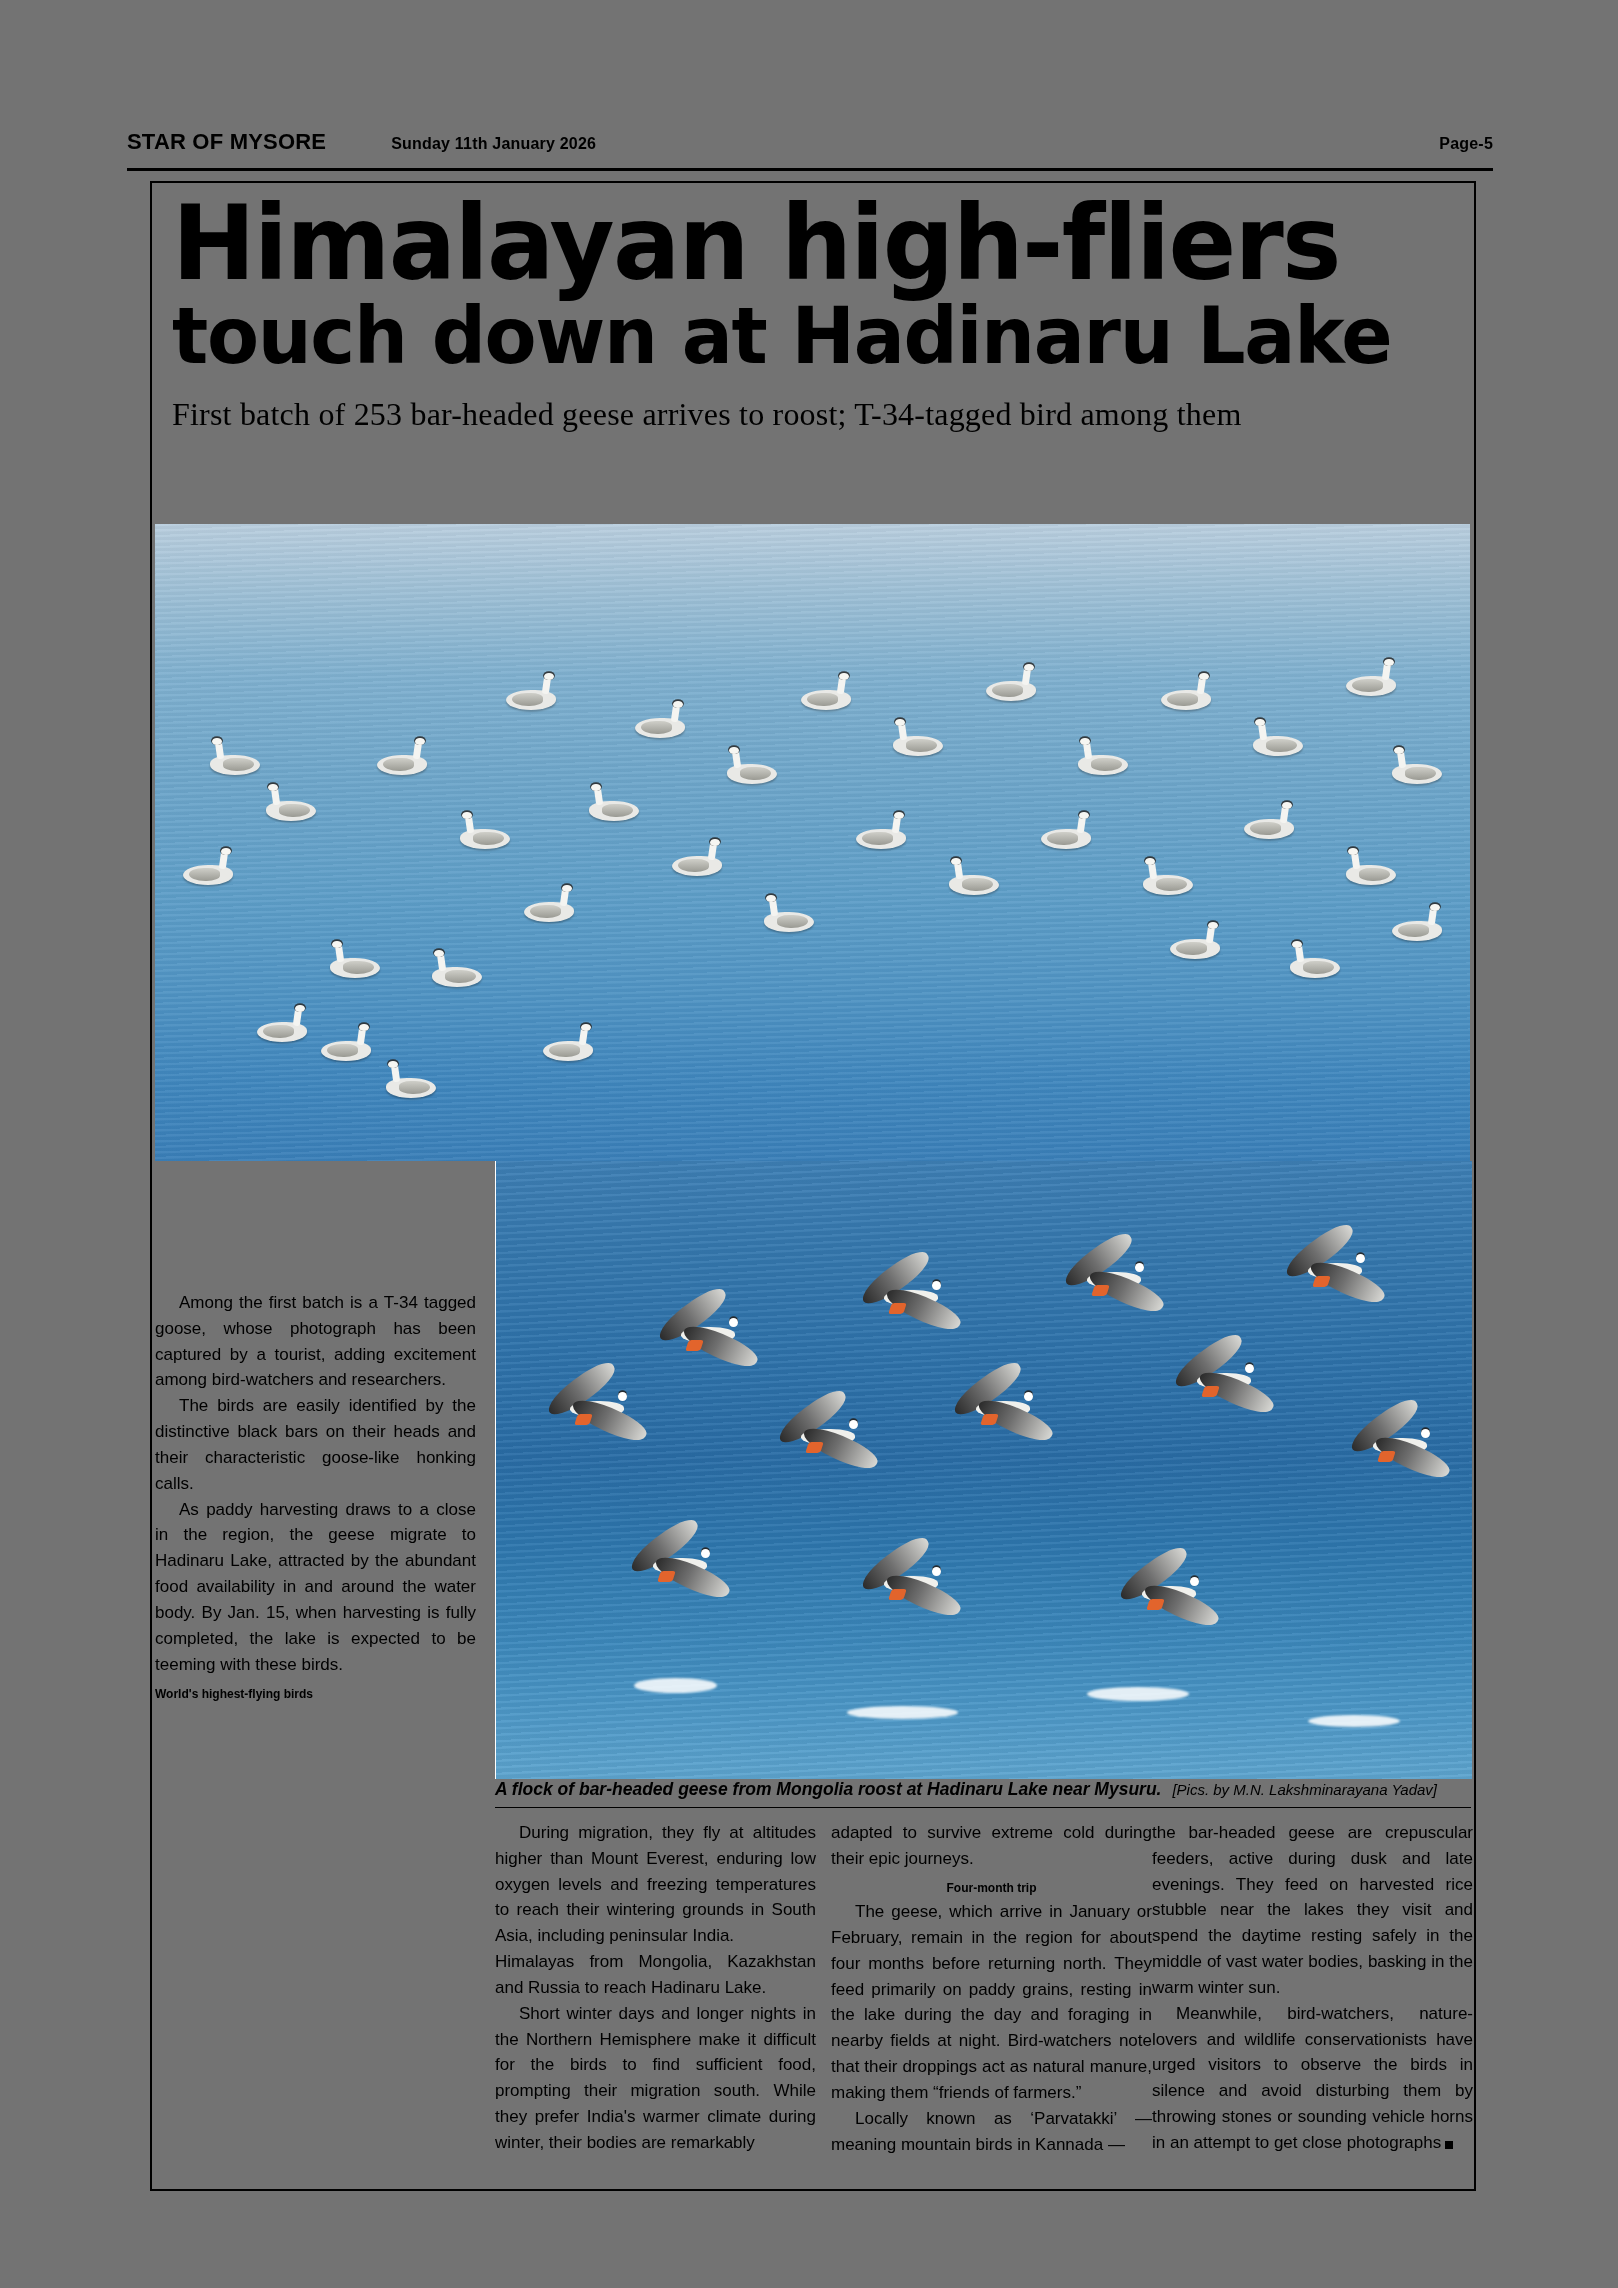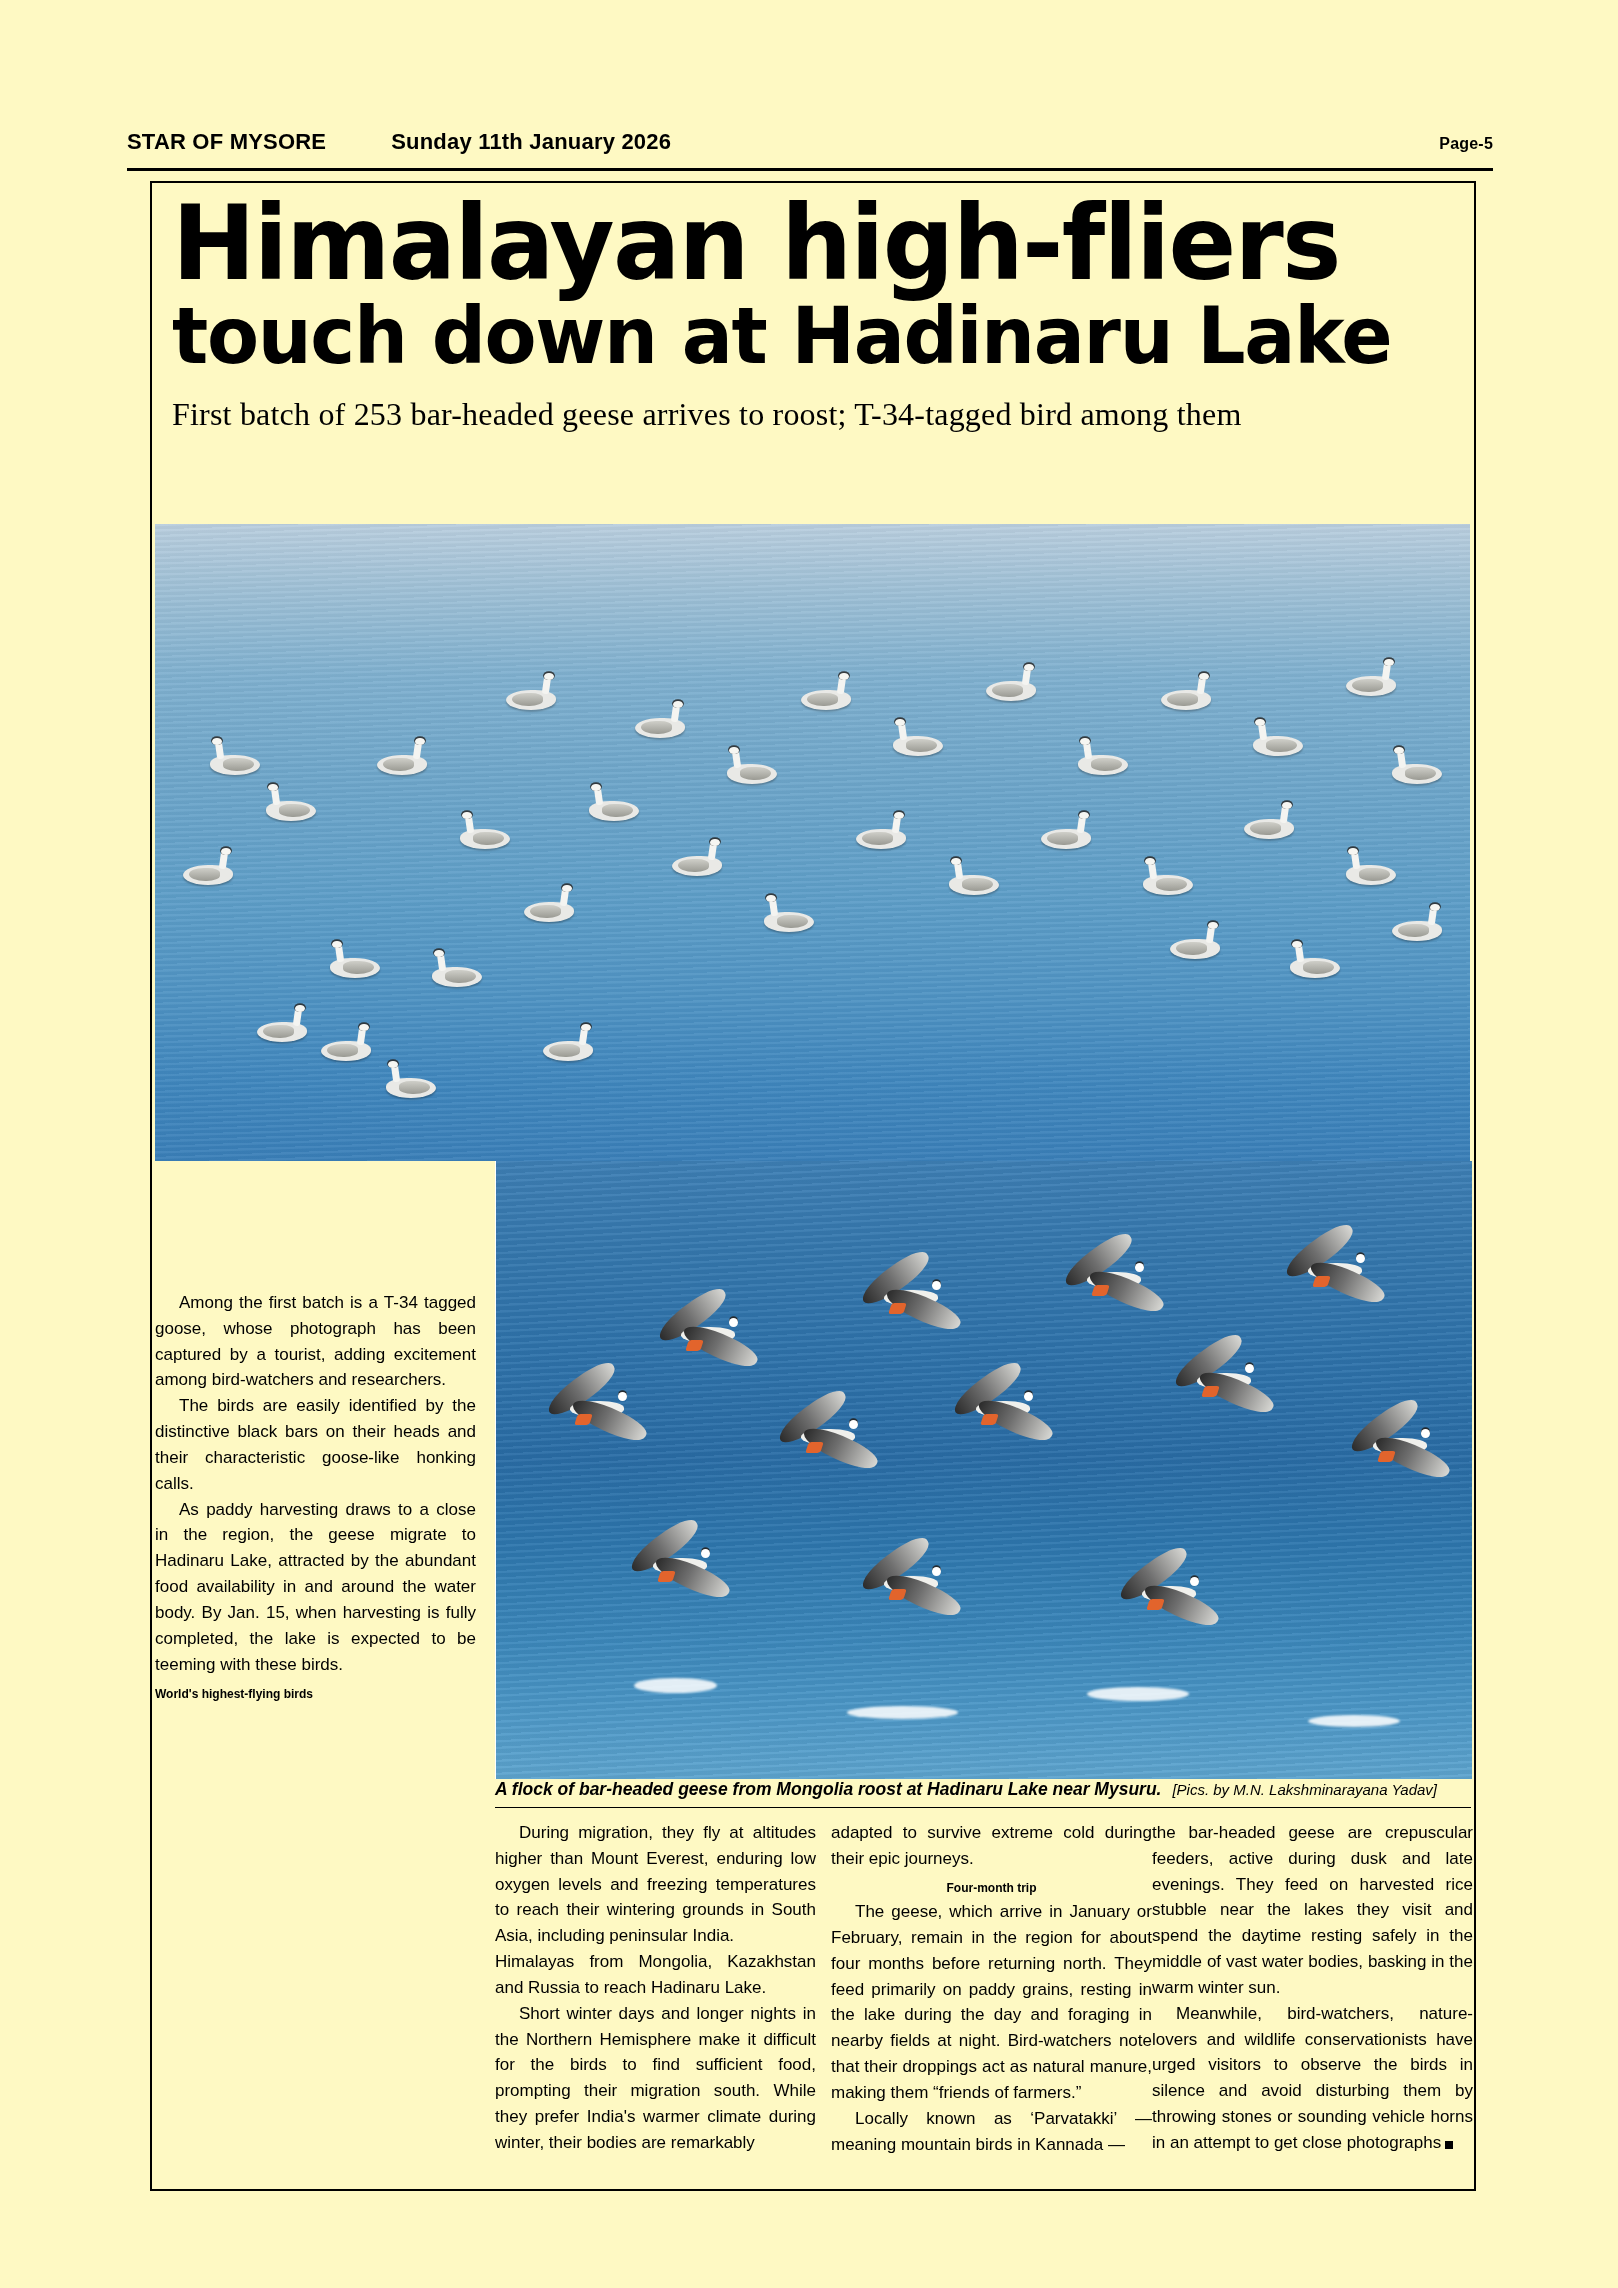--- a/index.html
+++ b/index.html
@@ -13,38 +13,38 @@
     font-family: "Liberation Sans", sans-serif;
     color: #000;
     position: relative;
     overflow: hidden;
   }
   .page {
     position: absolute;
     left: 0; top: 0;
     width: 1619px;
     height: 2289px;
-    background: #fef9c3;
+    background: #737373;
   }
 
   
   .masthead {
     position: absolute;
     left: 127px;
     top: 129px;
     width: 1366px;
     display: flex;
     align-items: baseline;
     justify-content: space-between;
     font-weight: bold;
     font-size: 22px;
     letter-spacing: 0.2px;
   }
   .masthead .paper-name { font-size: 22px; font-weight: bold; }
-  .masthead .issue-date { font-size: 22px; font-weight: bold; margin-left: 65px; }
+  .masthead .issue-date { font-size: 16px; font-weight: bold; margin-left: 65px; }
   .masthead .left-group { display: flex; align-items: baseline; }
   .masthead .page-num { font-size: 16px; font-weight: bold; }
   .rule-top {
     position: absolute;
     left: 127px;
     top: 168px;
     width: 1366px;
     height: 2.8px;
     background: #000;
   }

